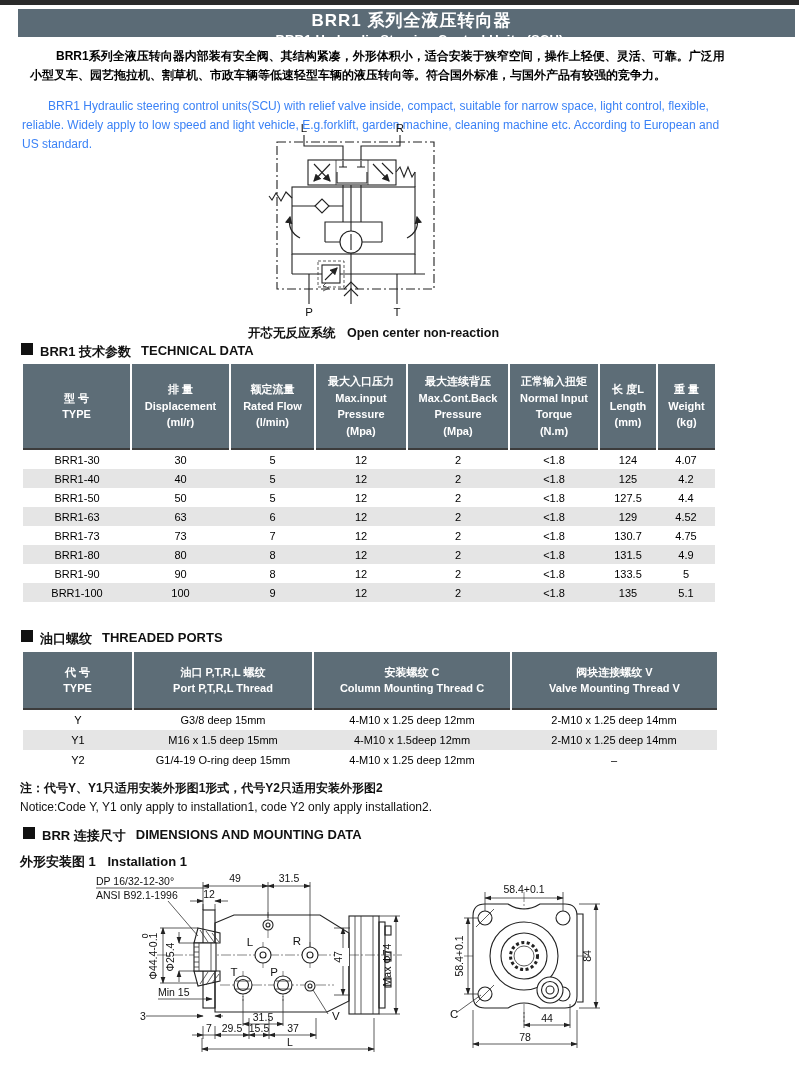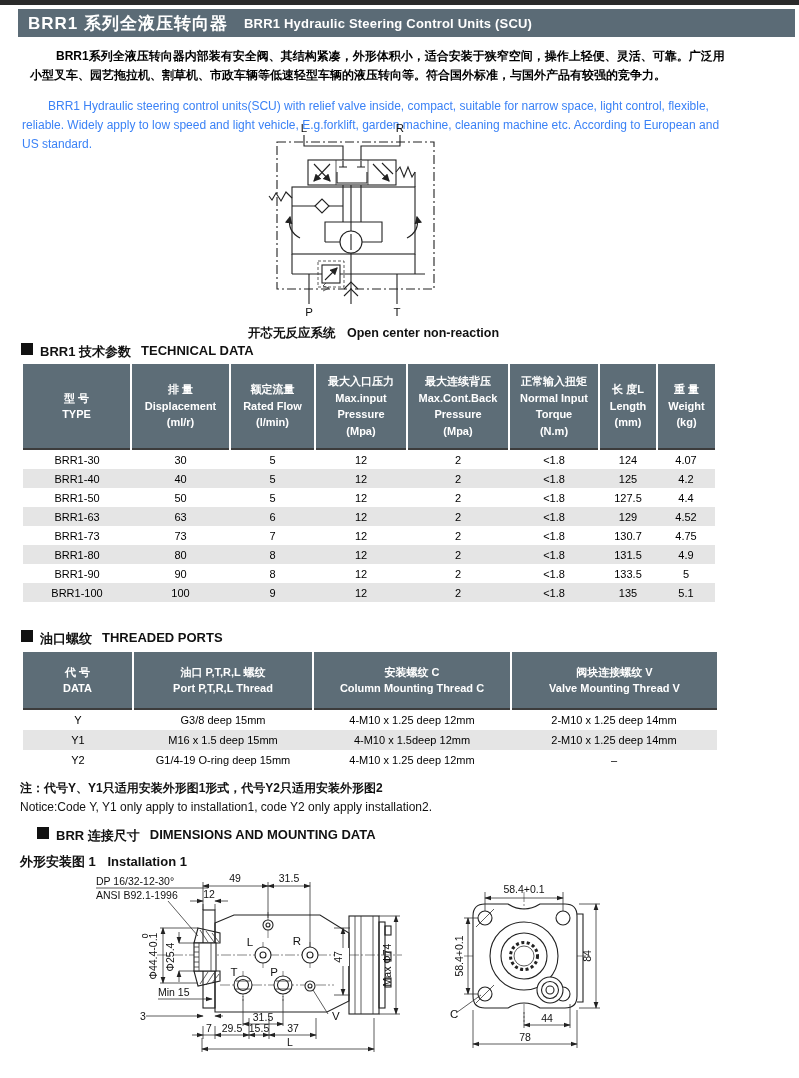--- a/index.html
+++ b/index.html
@@ -7,41 +7,41 @@
     width:799px;height:1078px;position:relative;background:#ffffff;
     font-family:"Liberation Sans","DejaVu Sans",sans-serif;color:#111;
     overflow:hidden;
   }
   .abs{position:absolute;}
   
   .top-strip{left:0;top:0;width:799px;height:5px;background:#2a2a2a;}
   
   .header-bar{
     left:18px;top:9px;width:777px;height:28px;background:#5b6b76;
-    display:flex;align-items:center;padding-left:10px;box-sizing:border-box;
+    display:flex;align-items:center;padding-left:10px;box-sizing:border-box;flex-direction:column;
   }
   .header-bar .zh{color:#fff;font-size:17px;font-weight:bold;letter-spacing:1px;}
   .header-bar .en{color:#ffffff;font-size:13px;font-weight:700;margin-left:16px;letter-spacing:.2px;}
   
   .intro-zh{left:22px;top:47px;width:696px;font-size:12px;font-weight:bold;
     line-height:19px;text-indent:26px;color:#000;margin-left:8px;}
   .intro-en{left:22px;top:97px;width:700px;font-size:12px;line-height:19px;
     text-indent:26px;color:#3b82f6;}
   
   .schematic{left:230px;top:114px;width:330px;height:209px;}
   .schematic-caption{left:248px;top:325px;font-size:12.5px;white-space:nowrap;}
   .schematic-caption .zh{font-weight:bold;}
   .schematic-caption .en{font-weight:600;margin-left:8px;}
   
   .section-title{font-size:13px;font-weight:bold;display:flex;align-items:flex-start;white-space:nowrap;}
   .section-title .sq{width:12px;height:12px;background:#111;display:inline-block;margin-right:7px;}
   .section-title .en{margin-left:10px;}
   .st1{left:21px;top:343px;}
   .st2{left:21px;top:630px;}
-  .st3{left:37px;top:827px;}
+  .st3{left:23px;top:827px;}
   .install-label{left:20px;top:853px;font-size:13px;font-weight:bold;}
   
   table{border-collapse:collapse;table-layout:fixed;}
   .dtable th{
     background:#5d6d77;color:#fff;font-size:11px;font-weight:bold;
     text-align:center;vertical-align:middle;white-space:pre-line;line-height:1.5;
     border-left:2px solid #fff;padding:0 2px;
   }
   .dtable th:first-child{border-left:none;}
   .dtable thead{border-bottom:2px solid #3c3c3c;}
@@ -281,21 +281,21 @@
 <table class="abs dtable ports-table">
   <colgroup>
     <col style="width:110px">
       <col style="width:180px">
       <col style="width:198px">
       <col style="width:206px">
   </colgroup>
   <thead>
     <tr>
       <th>代  号
-DATA</th>
+TYPE</th>
       <th>油口 P,T,R,L 螺纹
 Port P,T,R,L Thread</th>
       <th>安装螺纹 C
 Column Mounting Thread C</th>
       <th>阀块连接螺纹 V
 Valve Mounting Thread V</th>
     </tr>
   </thead>
   <tbody>
     <tr>

